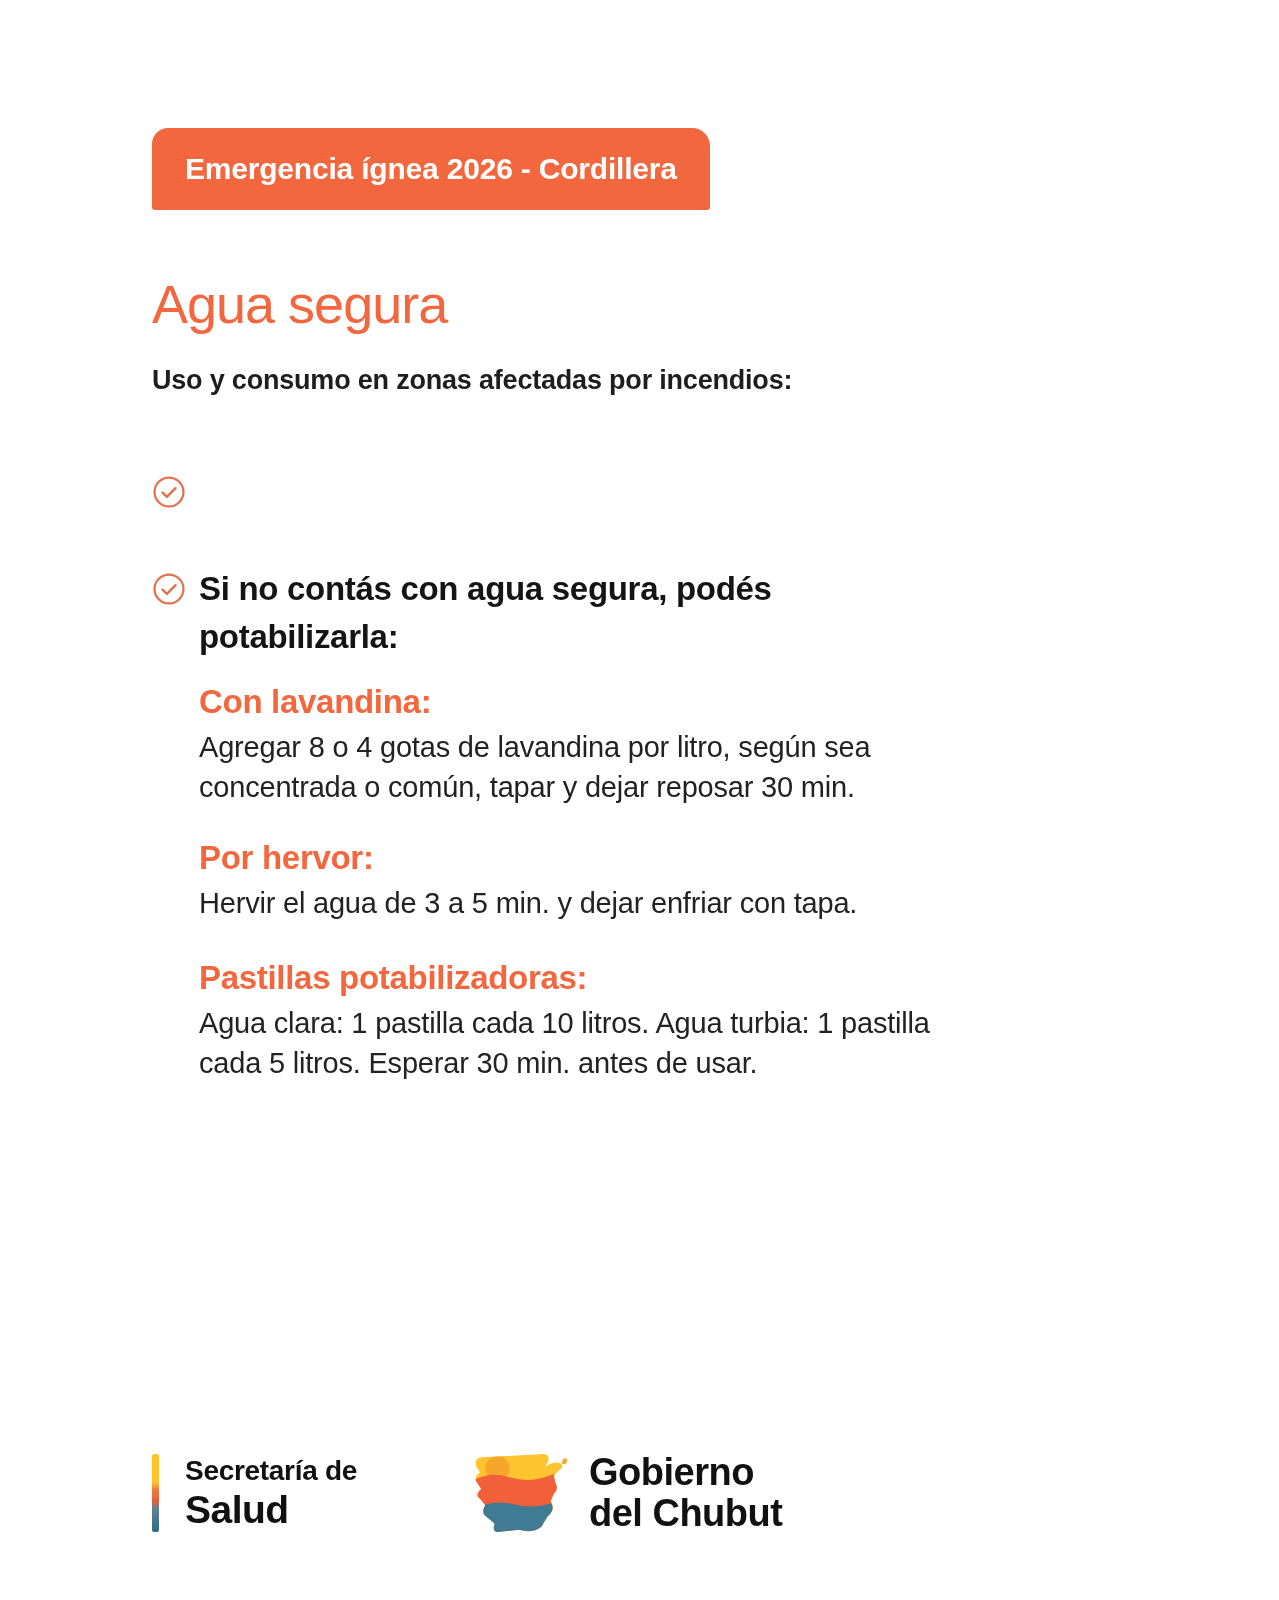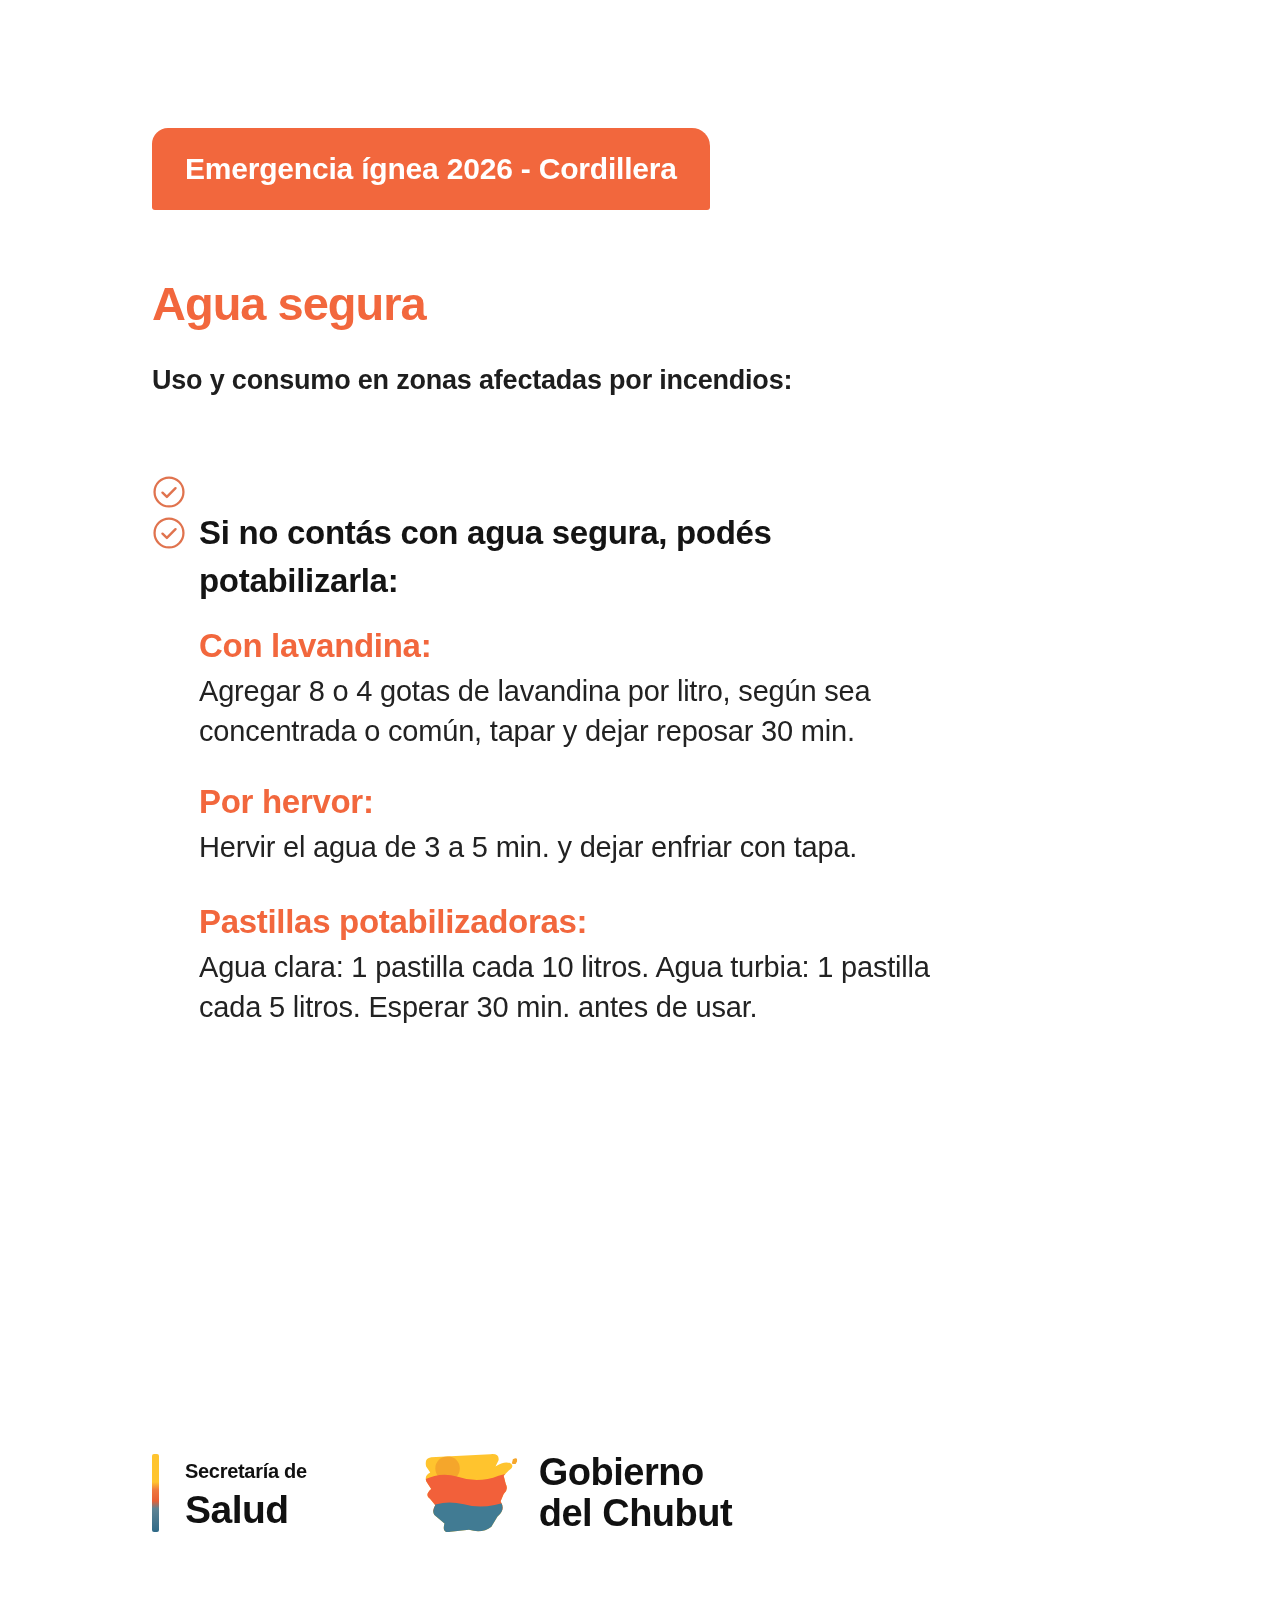--- a/index.html
+++ b/index.html
@@ -22,40 +22,40 @@
     color: #ffffff;
     font-size: 30px;
     font-weight: 700;
     line-height: 30px;
     padding: 26px 33px;
     border-radius: 16px 18px 3px 3px;
     letter-spacing: -0.2px;
   }
   .title {
     margin-top: 56px;
-    font-size: 47px;
+    font-size: 54px;
     line-height: 76px;
-    font-weight: 700;
+    font-weight: 400;
     color: #F2673D;
     letter-spacing: -1px;
   }
   .subtitle {
     margin-top: 20px;
     font-size: 27px;
     line-height: 36px;
     font-weight: 600;
     color: #1e1e1e;
     letter-spacing: -0.2px;
   }
   .bullet {
     display: flex;
     align-items: flex-start;
   }
   .bullet-1 { margin-top: 70px; }
-  .bullet-2 { }
+  .bullet-2 { margin-top: 56px; }
   .check-wrap {
     flex: 0 0 34px;
     margin-top: 7px;
     margin-right: 13px;
   }
   .check-wrap svg { display: block; }
   .bullet-text {
     font-size: 33px;
     line-height: 48px;
     font-weight: 700;
@@ -93,21 +93,21 @@
   .salud-logo { display: flex; align-items: stretch; }
   .salud-bar {
     width: 7px; height: 78px;
     border-radius: 2px;
     background: linear-gradient(180deg,
       #FFC42E 0%, #FFC42E 36%,
       #F0793F 46%, #E85F35 60%,
       #5F8495 70%, #2F6A88 100%);
   }
   .salud-text { margin-left: 26px; display: flex; flex-direction: column; justify-content: center; }
-  .salud-line1 { font-size: 20px; line-height: 34px; font-weight: 600; color: #111; letter-spacing: -0.3px; }
+  .salud-line1 { font-size: 28px; line-height: 34px; font-weight: 600; color: #111; letter-spacing: -0.3px; }
   .salud-line2 { font-size: 39px; line-height: 44px; font-weight: 700; color: #111; letter-spacing: -0.5px; }
   .chubut-logo { display: flex; align-items: center; margin-left: 112px; }
   .chubut-map svg { display: block; }
   .chubut-text { margin-left: 18px; display: flex; flex-direction: column; justify-content: space-between; }
   .chubut-line { font-size: 38px; line-height: 41px; font-weight: 700; color: #111; letter-spacing: -0.5px; }
 </style>
 </head>
 <body>
 
 <div class="page">

